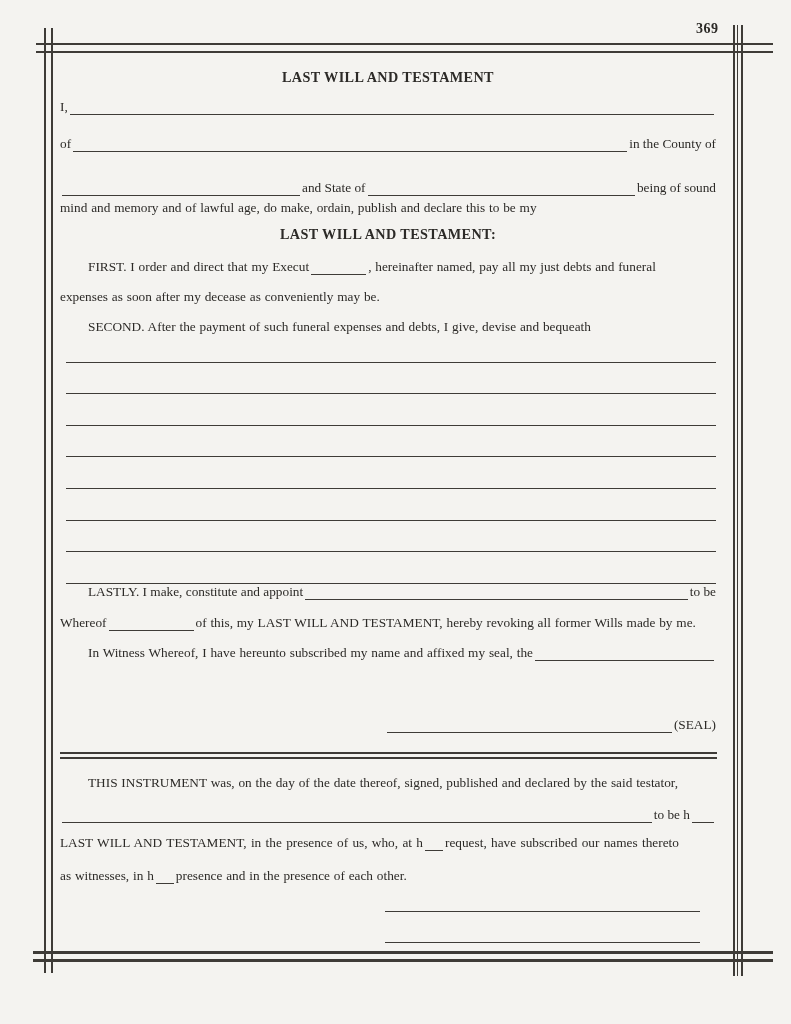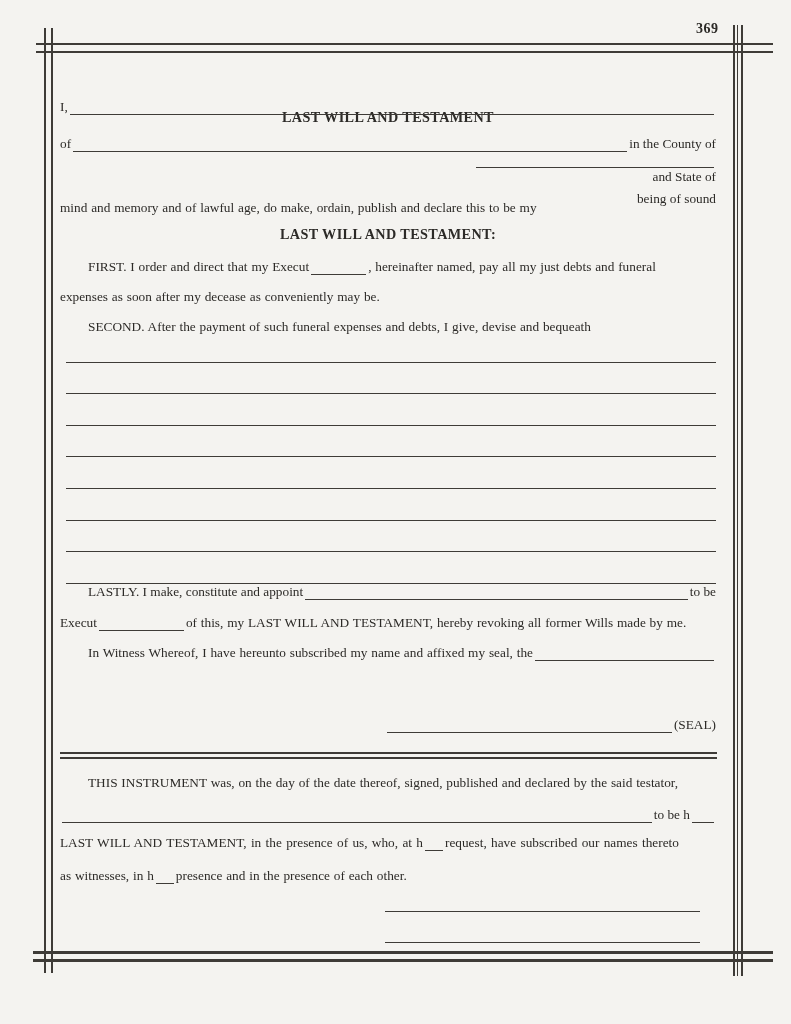--- a/index.html
+++ b/index.html
@@ -91,36 +91,36 @@
   <div class="bline h-bot1"></div>
   <div class="bline h-bot2"></div>
   <div class="bline v-left1"></div>
   <div class="bline v-left2"></div>
   <div class="bline v-right1"></div>
   <div class="bline v-right2"></div>
   <div class="bline v-right3"></div>
 
   <div class="pageno">369</div>
 
-  <div class="row center bold title-row" style="top:69px;margin-top:40px;">
+  <div class="row center bold title-row" style="top:69px;">
     <span class="t">LAST WILL AND TESTAMENT</span>
   </div>
 
   <div class="row" style="top:98px;">
     <span class="t">I,</span>
     <span class="fill"></span>
   </div>
 
   <div class="row" style="top:135px;">
     <span class="t">of</span>
     <span class="fill"></span>
     <span class="t">in the County of</span>
   </div>
 
-  <div class="row" style="top:163px;flex-direction:column;">
+  <div class="row" style="top:179px;">
     <span class="blank w238"></span>
     <span class="t">and State of</span>
     <span class="fill"></span>
     <span class="t">being of sound</span>
   </div>
 
   <div class="row ws05" style="top:199px;">
     <span class="t">mind and memory and of lawful age, do make, ordain, publish and declare this to be my</span>
   </div>
 
@@ -152,21 +152,21 @@
       <div class="bequest-blank"></div>
     </div>
 
   <div class="row indent" style="top:583px;">
     <span class="t">LASTLY. I make, constitute and appoint</span>
     <span class="fill"></span>
     <span class="t">to be</span>
   </div>
 
   <div class="row ws05" style="top:614px;">
-    <span class="t">Execut</span>
+    <span class="t">Whereof</span>
     <span class="blank w85"></span>
     <span class="t">of this, my LAST WILL AND TESTAMENT, hereby revoking all former Wills made by me.</span>
   </div>
 
   <div class="row indent ws05" style="top:644px;">
     <span class="t">In Witness Whereof, I have hereunto subscribed my name and affixed my seal, the</span>
     <span class="fill"></span>
   </div>
 
 

